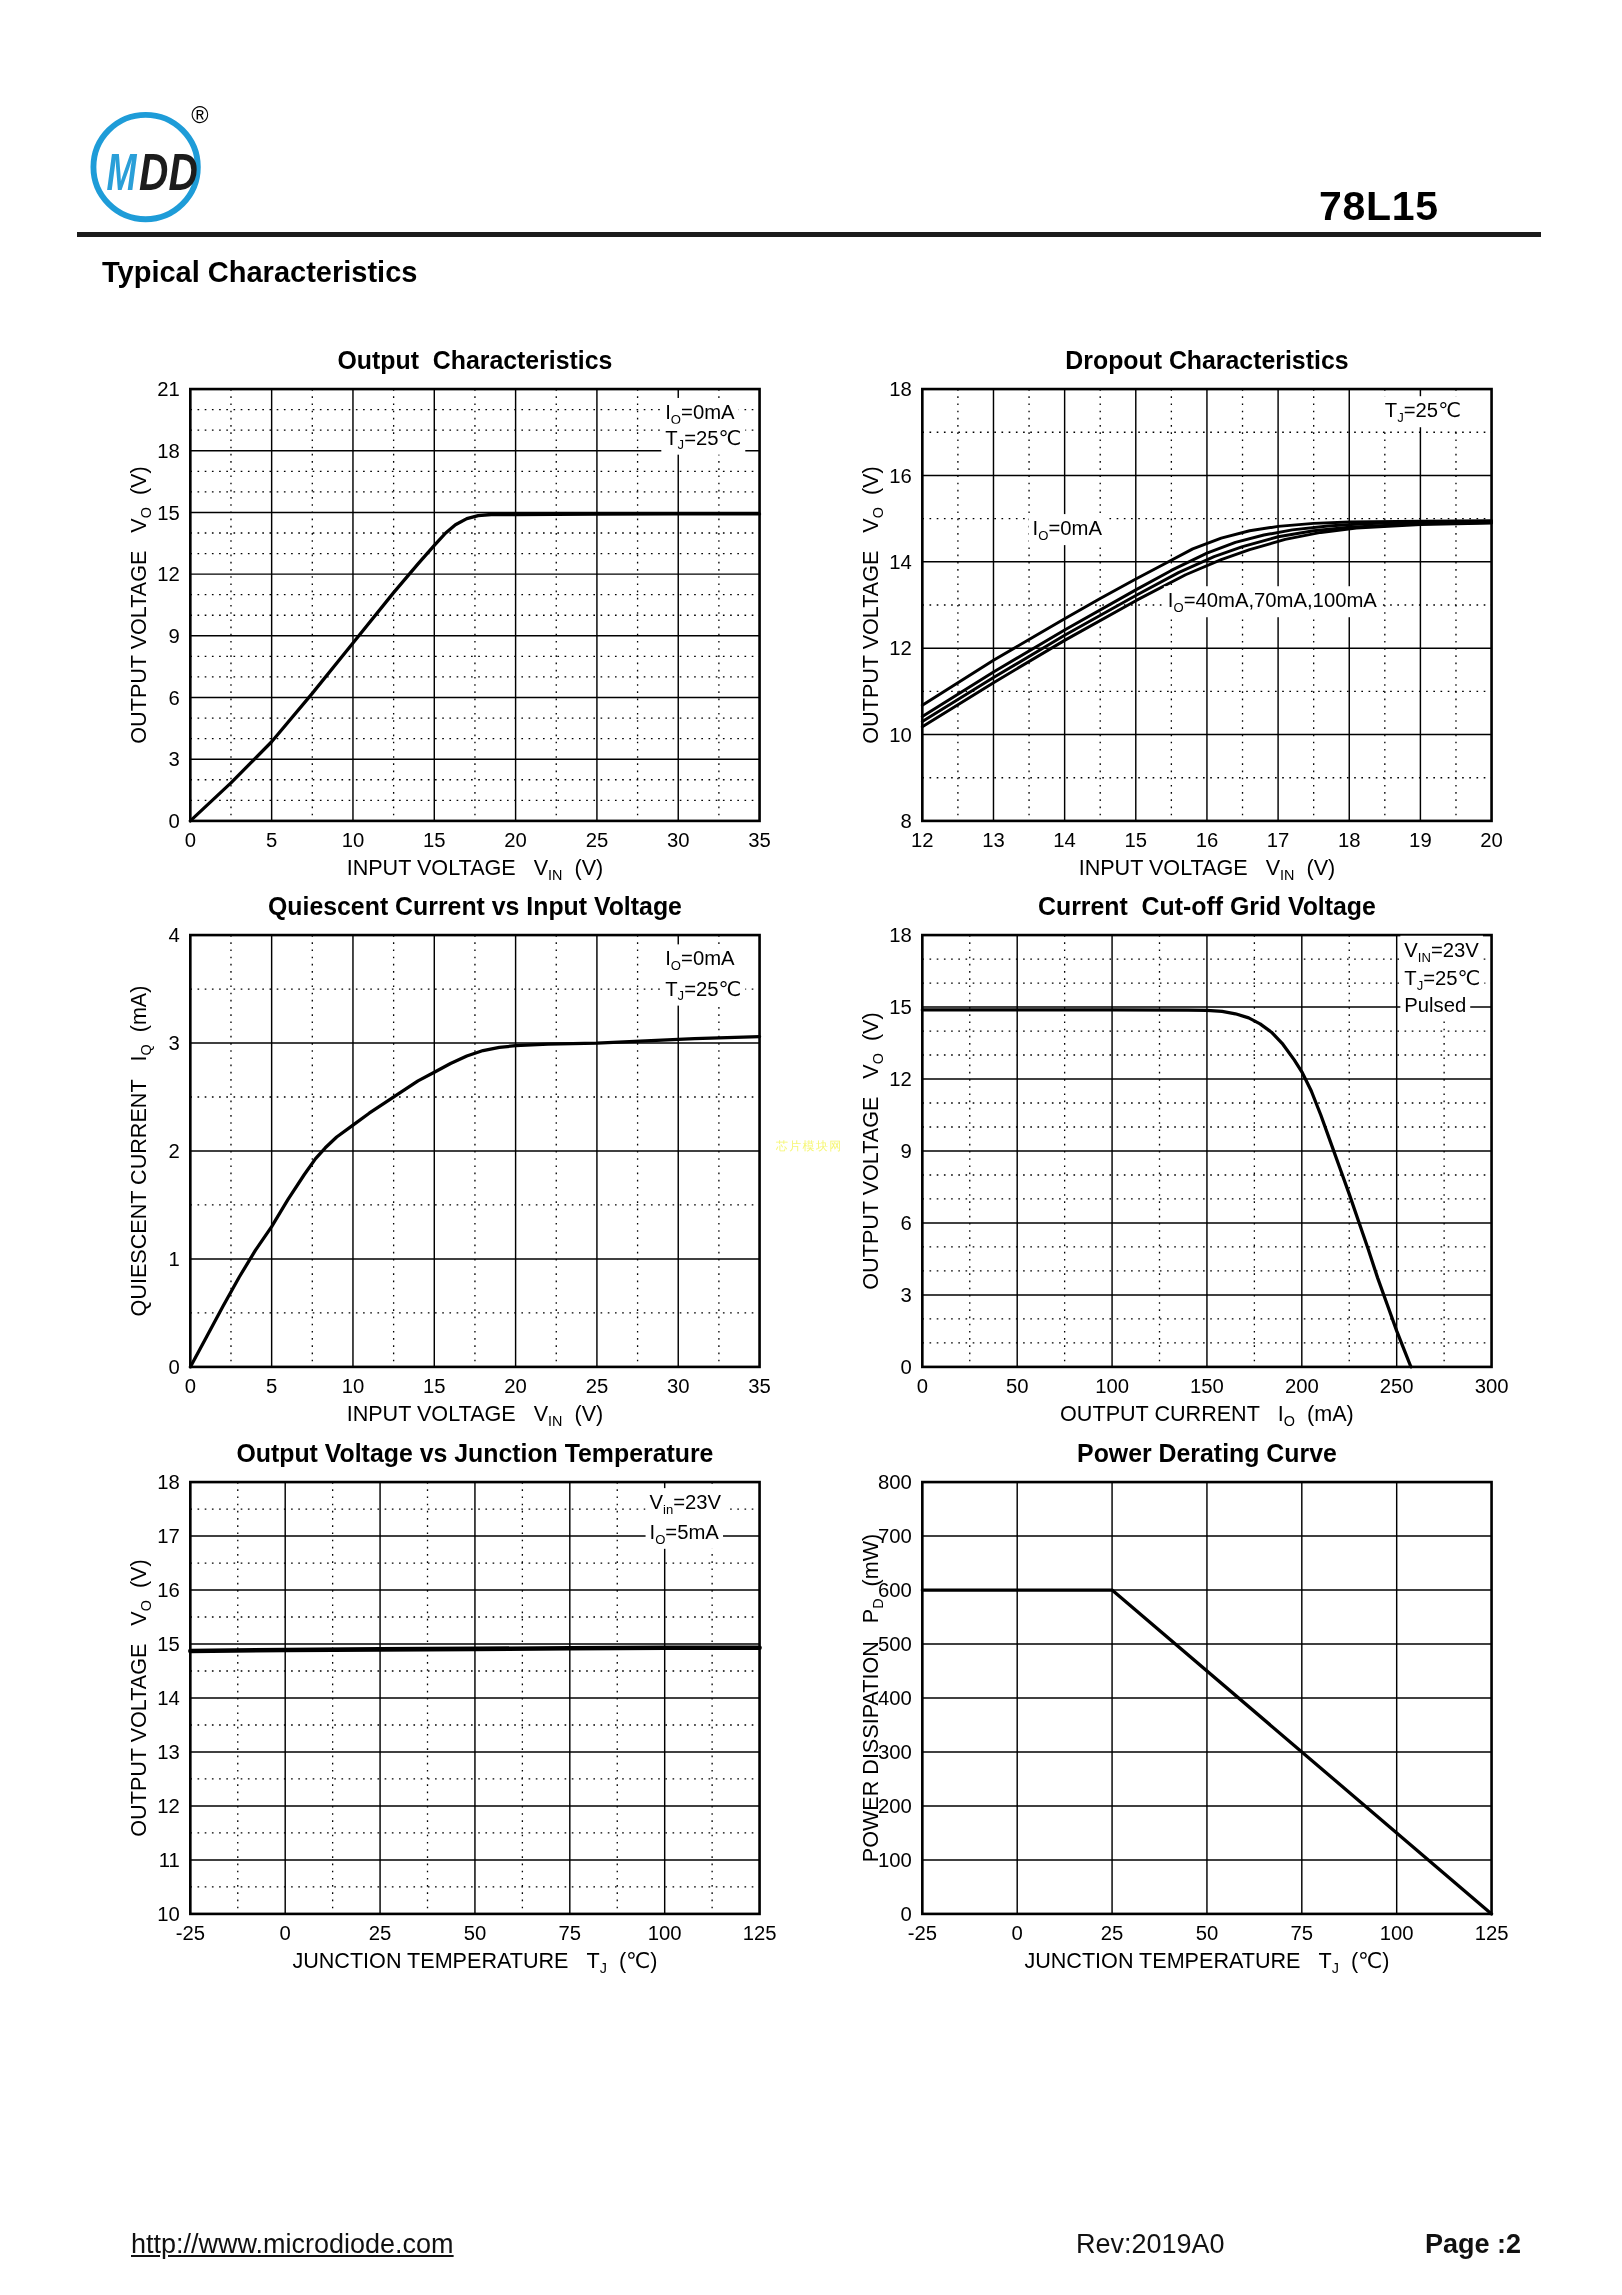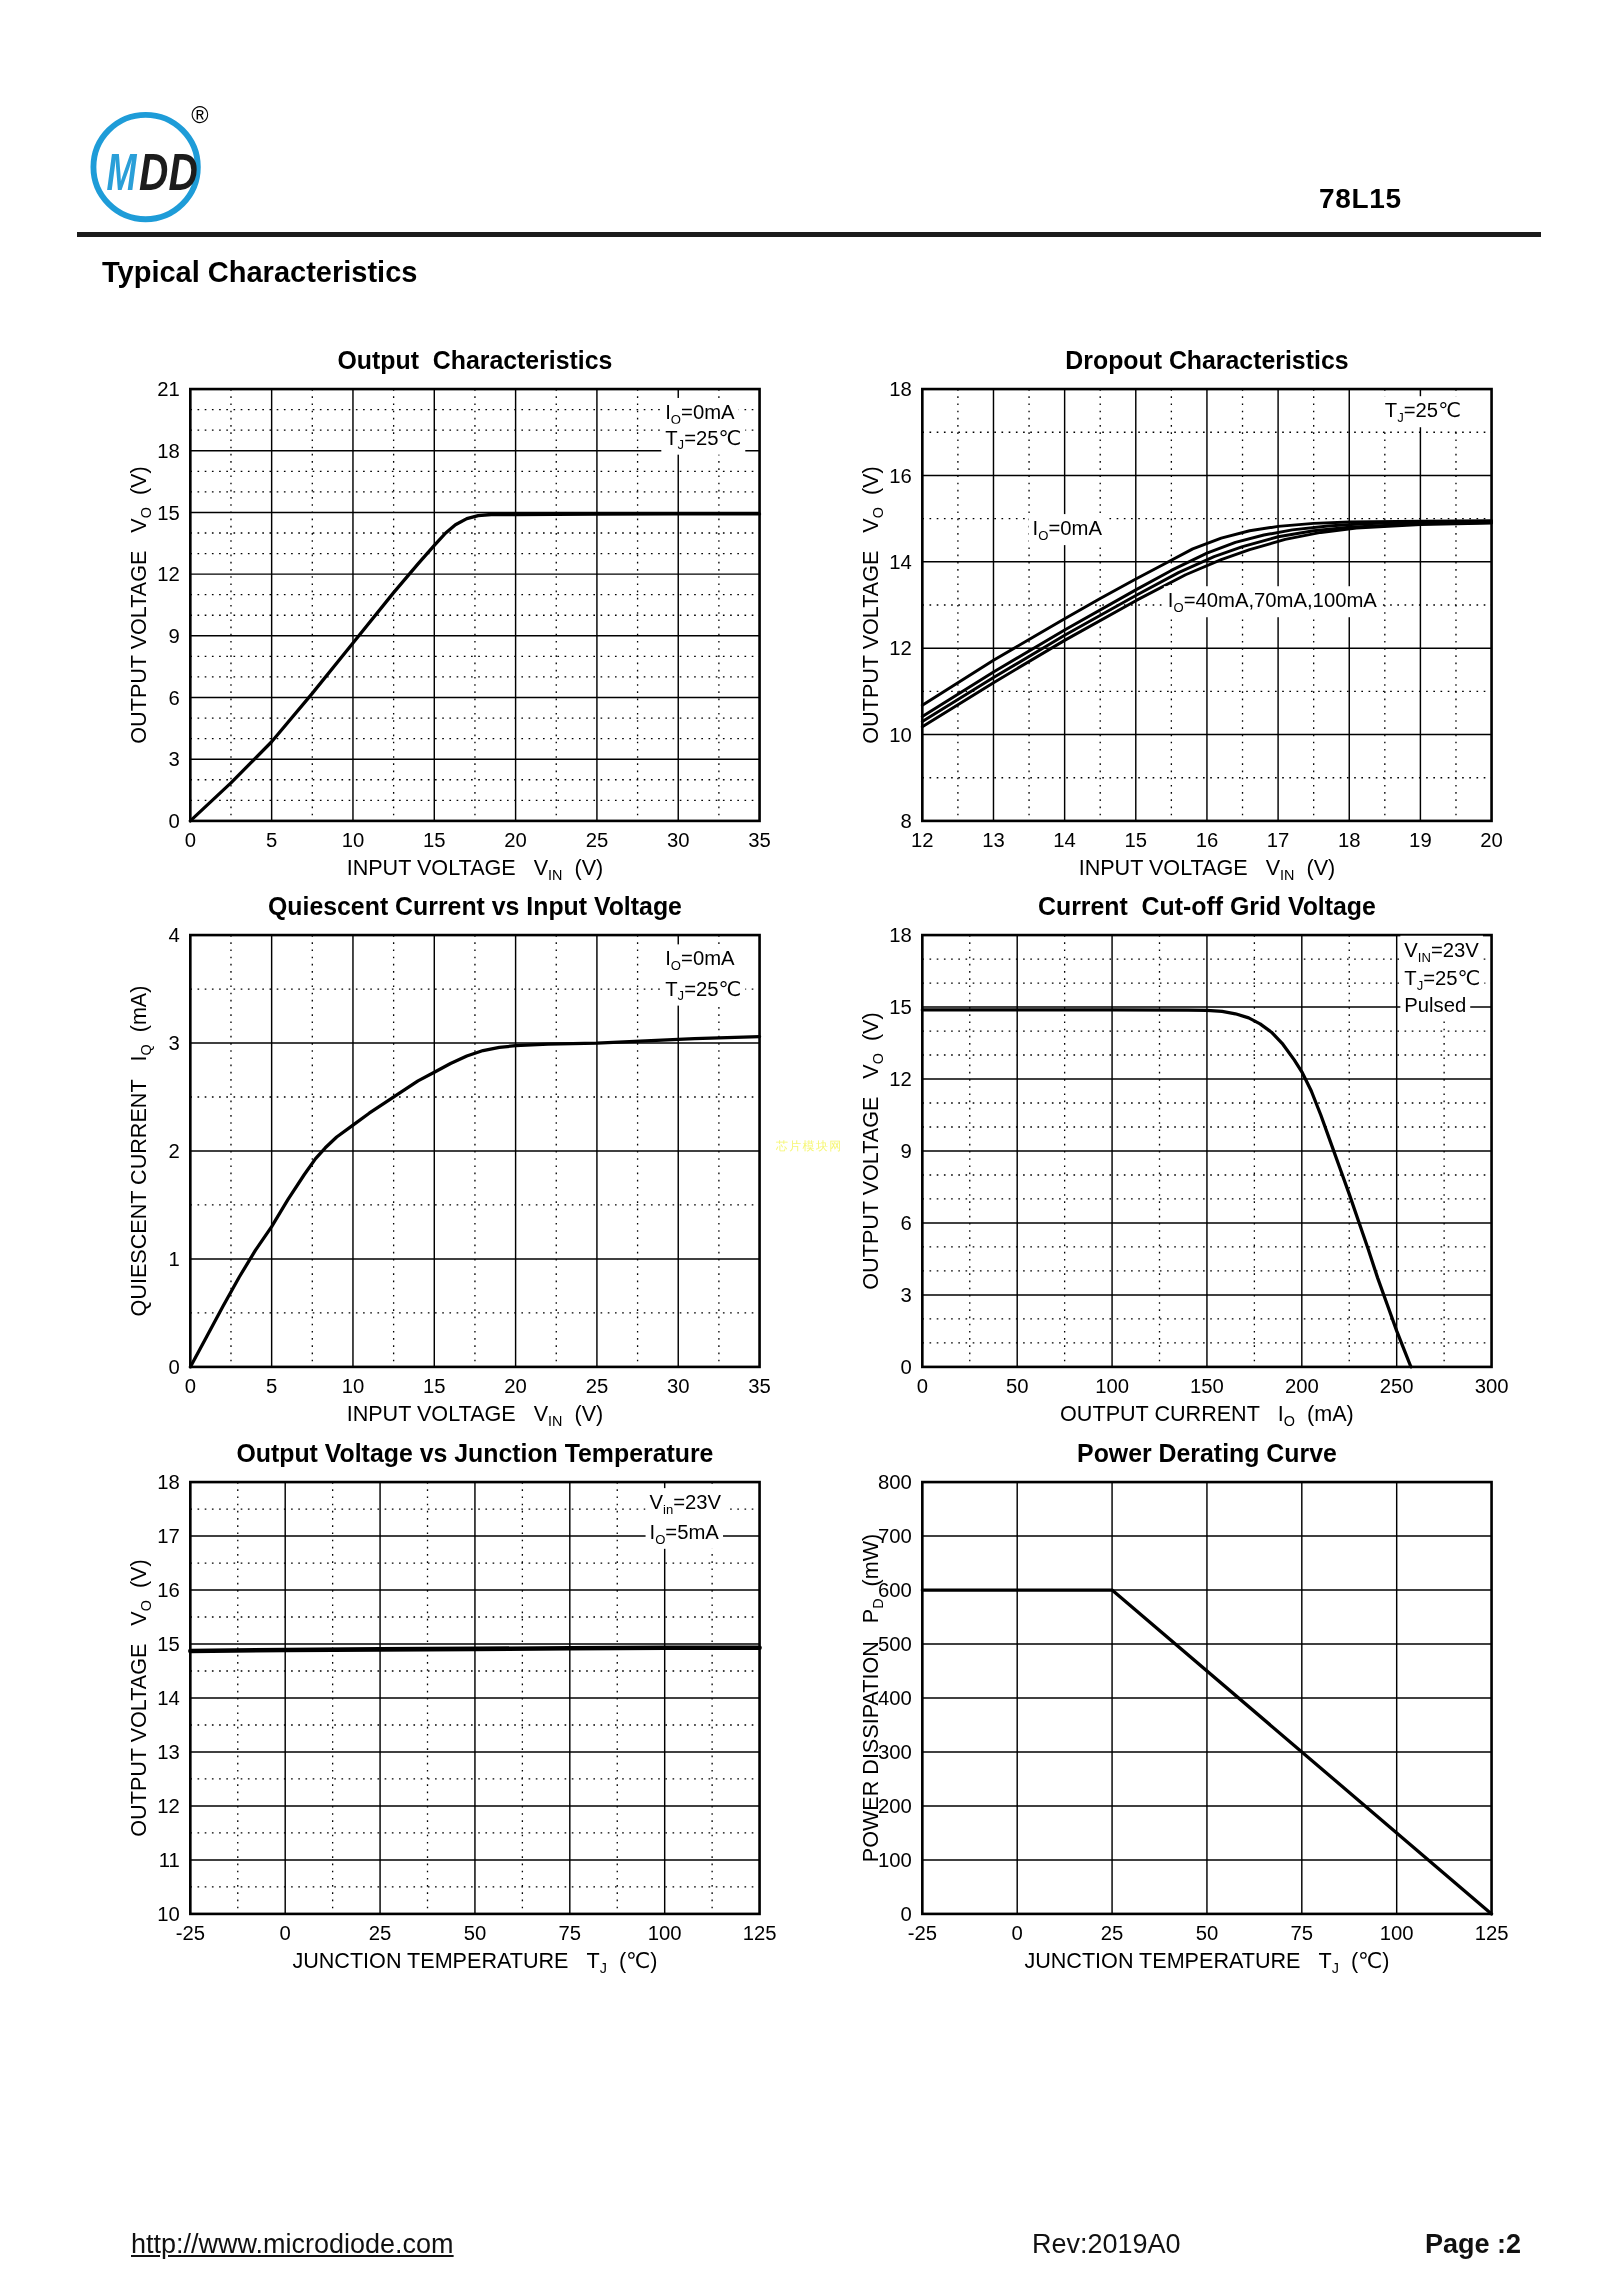--- a/index.html
+++ b/index.html
@@ -1,19 +1,19 @@
 <!DOCTYPE html>
 <html style="font-size:10.5px"><head>
 <meta charset="utf-8">
 <style>
   html,body{margin:0;padding:0;background:#888;}
   .page{position:relative;width:1622px;height:2295px;background:#ffffff;
         font-family:"Liberation Sans","DejaVu Sans",sans-serif;color:#000;overflow:hidden;}
   .abs{position:absolute;}
-  .part-number{font-size:28px;font-weight:bold;letter-spacing:0.7px;}
+  .part-number{font-size:41px;font-weight:bold;letter-spacing:0.7px;}
   .divider{background:#1c1c1c;height:5.2px;}
   .section-title{font-size:29px;font-weight:bold;text-align:center;}
   figure.chart{position:absolute;margin:0;padding:0;}
   figure.chart svg{font-family:"Liberation Sans","DejaVu Sans",sans-serif;display:block;}
   .watermark{font-size:12px;color:#f6f670;opacity:.95;letter-spacing:1.3px;}
   .footer-text{font-size:27px;color:#111;}
 </style>
 </head>
 <body>
 
@@ -357,17 +357,17 @@
           <text x="585" y="44" font-size="38" font-weight="bold" text-anchor="middle" fill="#000">Power Derating Curve</text>
           <text x="585" y="818" font-size="33" text-anchor="middle" fill="#000"><tspan>JUNCTION TEMPERATURE&nbsp;&nbsp;&nbsp;T</tspan><tspan dy="7.9" font-size="22">J</tspan><tspan dy="-7.9" font-size="33">&nbsp;&nbsp;(℃)</tspan></text>
           <text x="82" y="405" font-size="33" text-anchor="middle" fill="#000" transform="rotate(-90 82 405)"><tspan>POWER DISSIPATION&nbsp;&nbsp;&nbsp;P</tspan><tspan dy="7.9" font-size="22">D</tspan><tspan dy="-7.9" font-size="33">&nbsp;&nbsp;(mW)</tspan></text>
         </g>
       </svg>
     </figure>
 
   <div class="abs watermark" style="left:776px;top:1138px;">芯片模块网</div>
 
   <div class="abs footer-text" style="left:131px;top:2229px;text-decoration:underline;">http://www.microdiode.com</div>
-  <div class="abs footer-text" style="left:1032px;top:2229px;">Rev:2019A0</div>
+  <div class="abs footer-text" style="left:1076px;top:2229px;">Rev:2019A0</div>
   <div class="abs footer-text" style="left:1425px;top:2229px;font-weight:bold;">Page :2</div>
 
 </div>
 
 
 </body></html>

